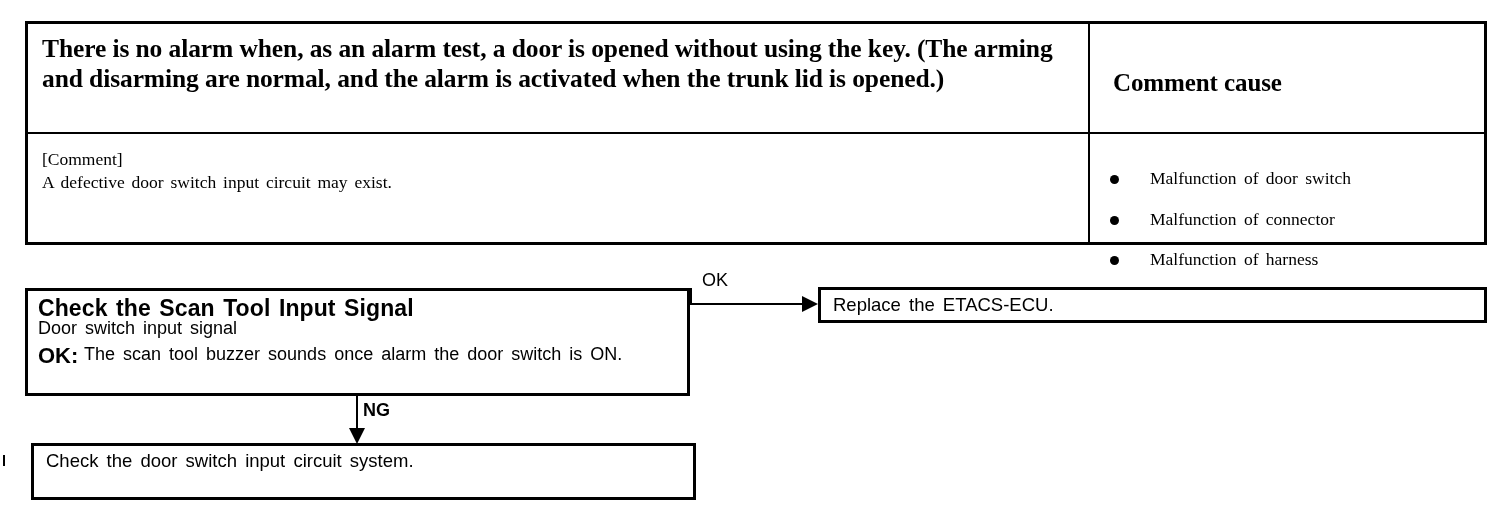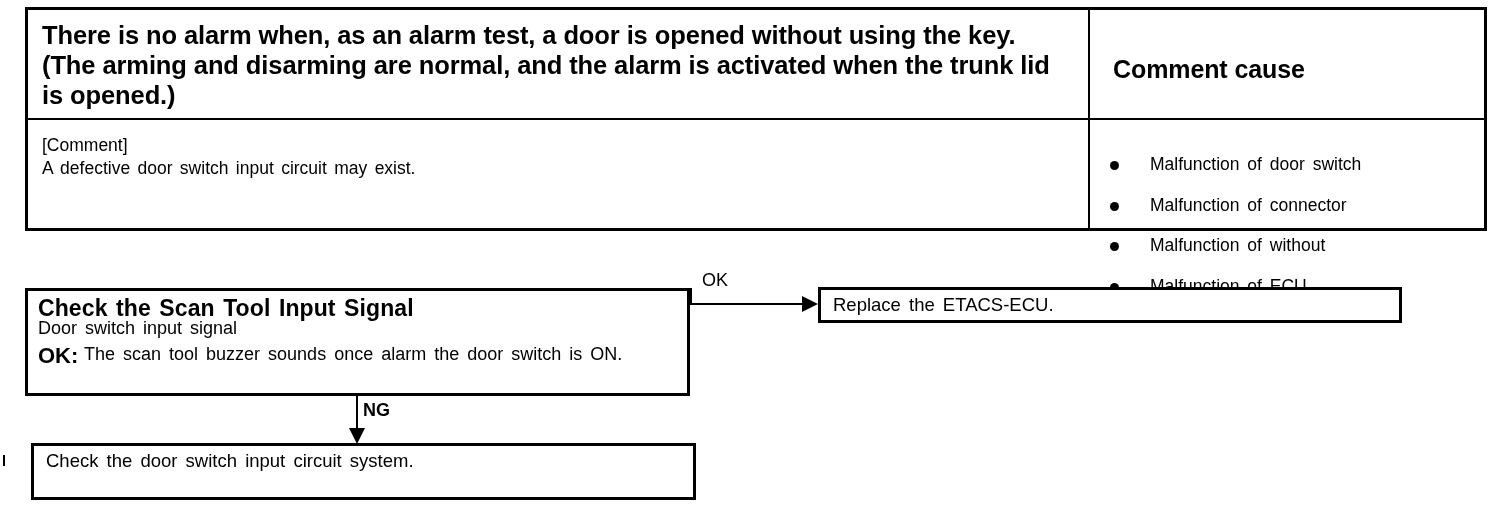--- a/index.html
+++ b/index.html
@@ -19,25 +19,26 @@
     position: absolute;
     left: 0; top: 0;
     width: 1504px;
     height: 510px;
   }
 
   
   .sym-table {
     position: absolute;
     left: 25px;
-    top: 7px;
+    top: 21px;
     width: 1462px;   
     height: 224px;   
     box-sizing: border-box;
     border: 3px solid #000;
+    font-family: Liberation Serif, serif;
   }
   .sym-row-top {
     position: absolute;
     left: 0; top: 0;
     right: 0;
     height: 110px;
     border-bottom: 2px solid #000;
     box-sizing: border-box;
   }
   .sym-row-bottom {
@@ -119,21 +120,21 @@
   }
   #box-scan {
     left: 25px;
     top: 288px;
     width: 665px;   
     height: 108px;  
   }
   #box-replace {
     left: 818px;
     top: 287px;
-    width: 584px;   
+    width: 669px;   
     height: 36px;
   }
   #box-circuit {
     left: 31px;
     top: 443px;
     width: 665px;
     height: 57px;
   }
 
   .scan-title {
@@ -271,21 +272,21 @@
       <div class="col-divider"></div>
 
       <div class="comment-block">
         <span class="comment-label">[Comment]</span>
         <span>A defective door switch input circuit may exist.</span>
       </div>
 
       <ul class="cause-list">
         <li>Malfunction of door switch</li>
         <li>Malfunction of connector</li>
-        <li>Malfunction of without</li>
+        <li>Malfunction of harness</li>
         <li>Malfunction of ECU</li>
       </ul>
     </div>
   </div>
 
   <div class="flow-box" id="box-scan">
     <div class="scan-title">Check the Scan Tool Input Signal</div>
     <div class="scan-sub">Door switch input signal</div>
     <div class="scan-ok-row">
       <span class="scan-ok-label">OK:</span>

